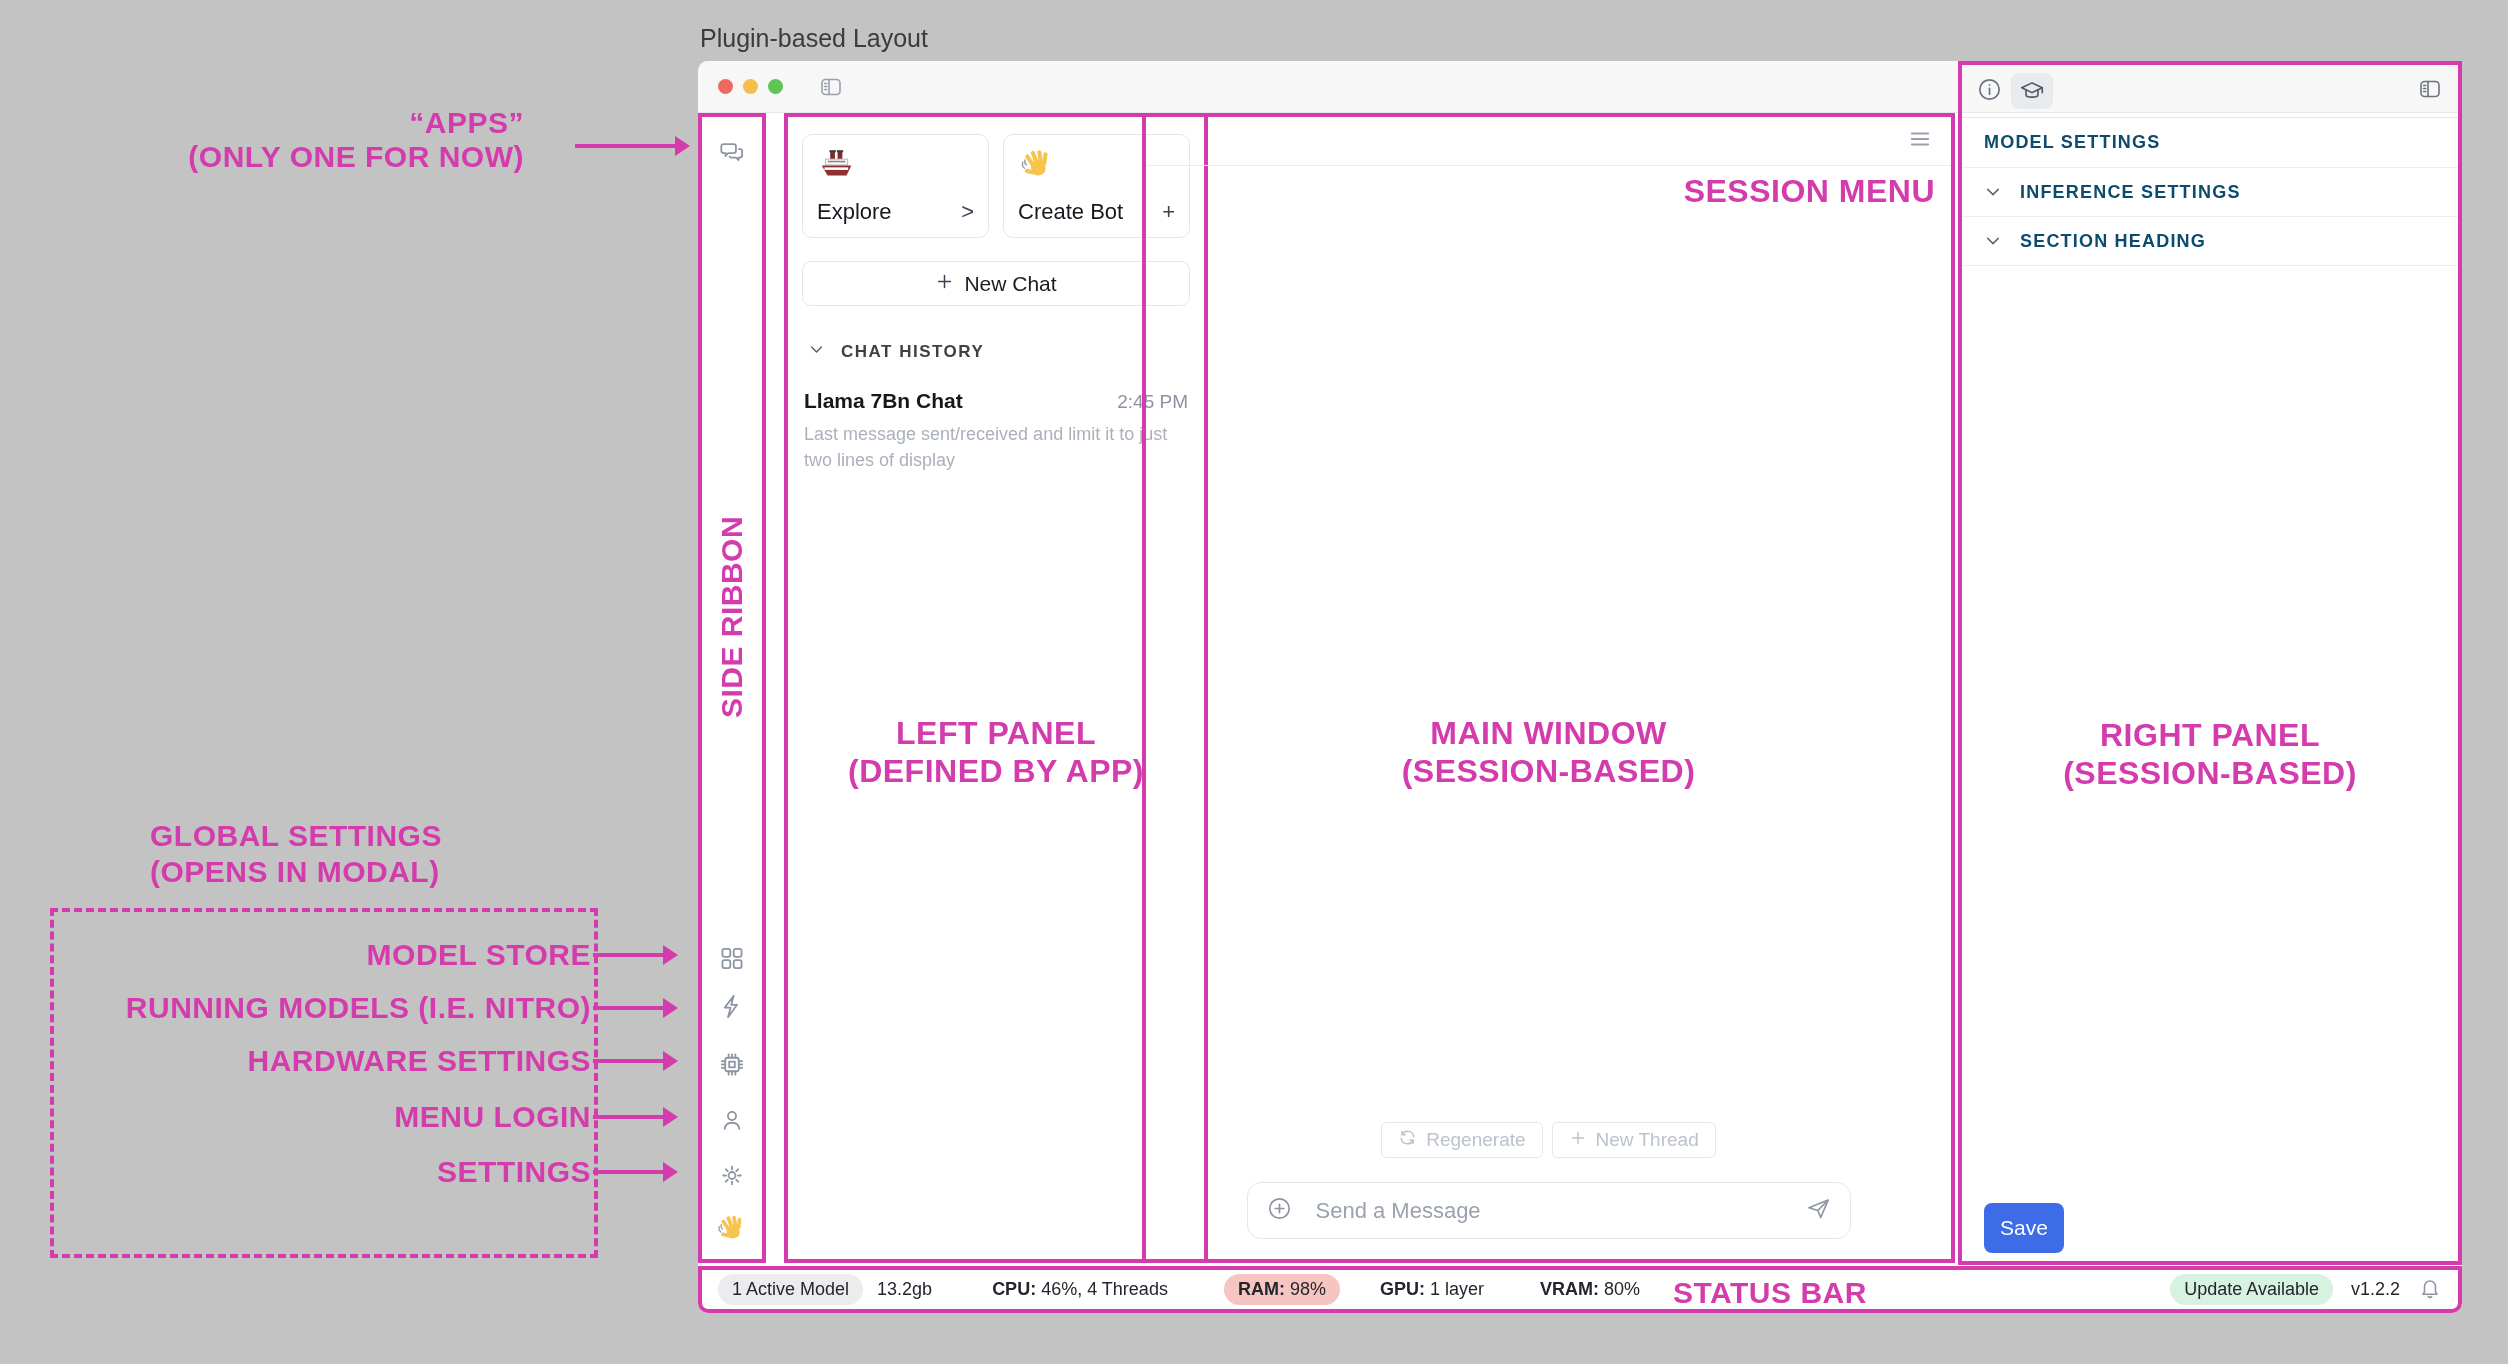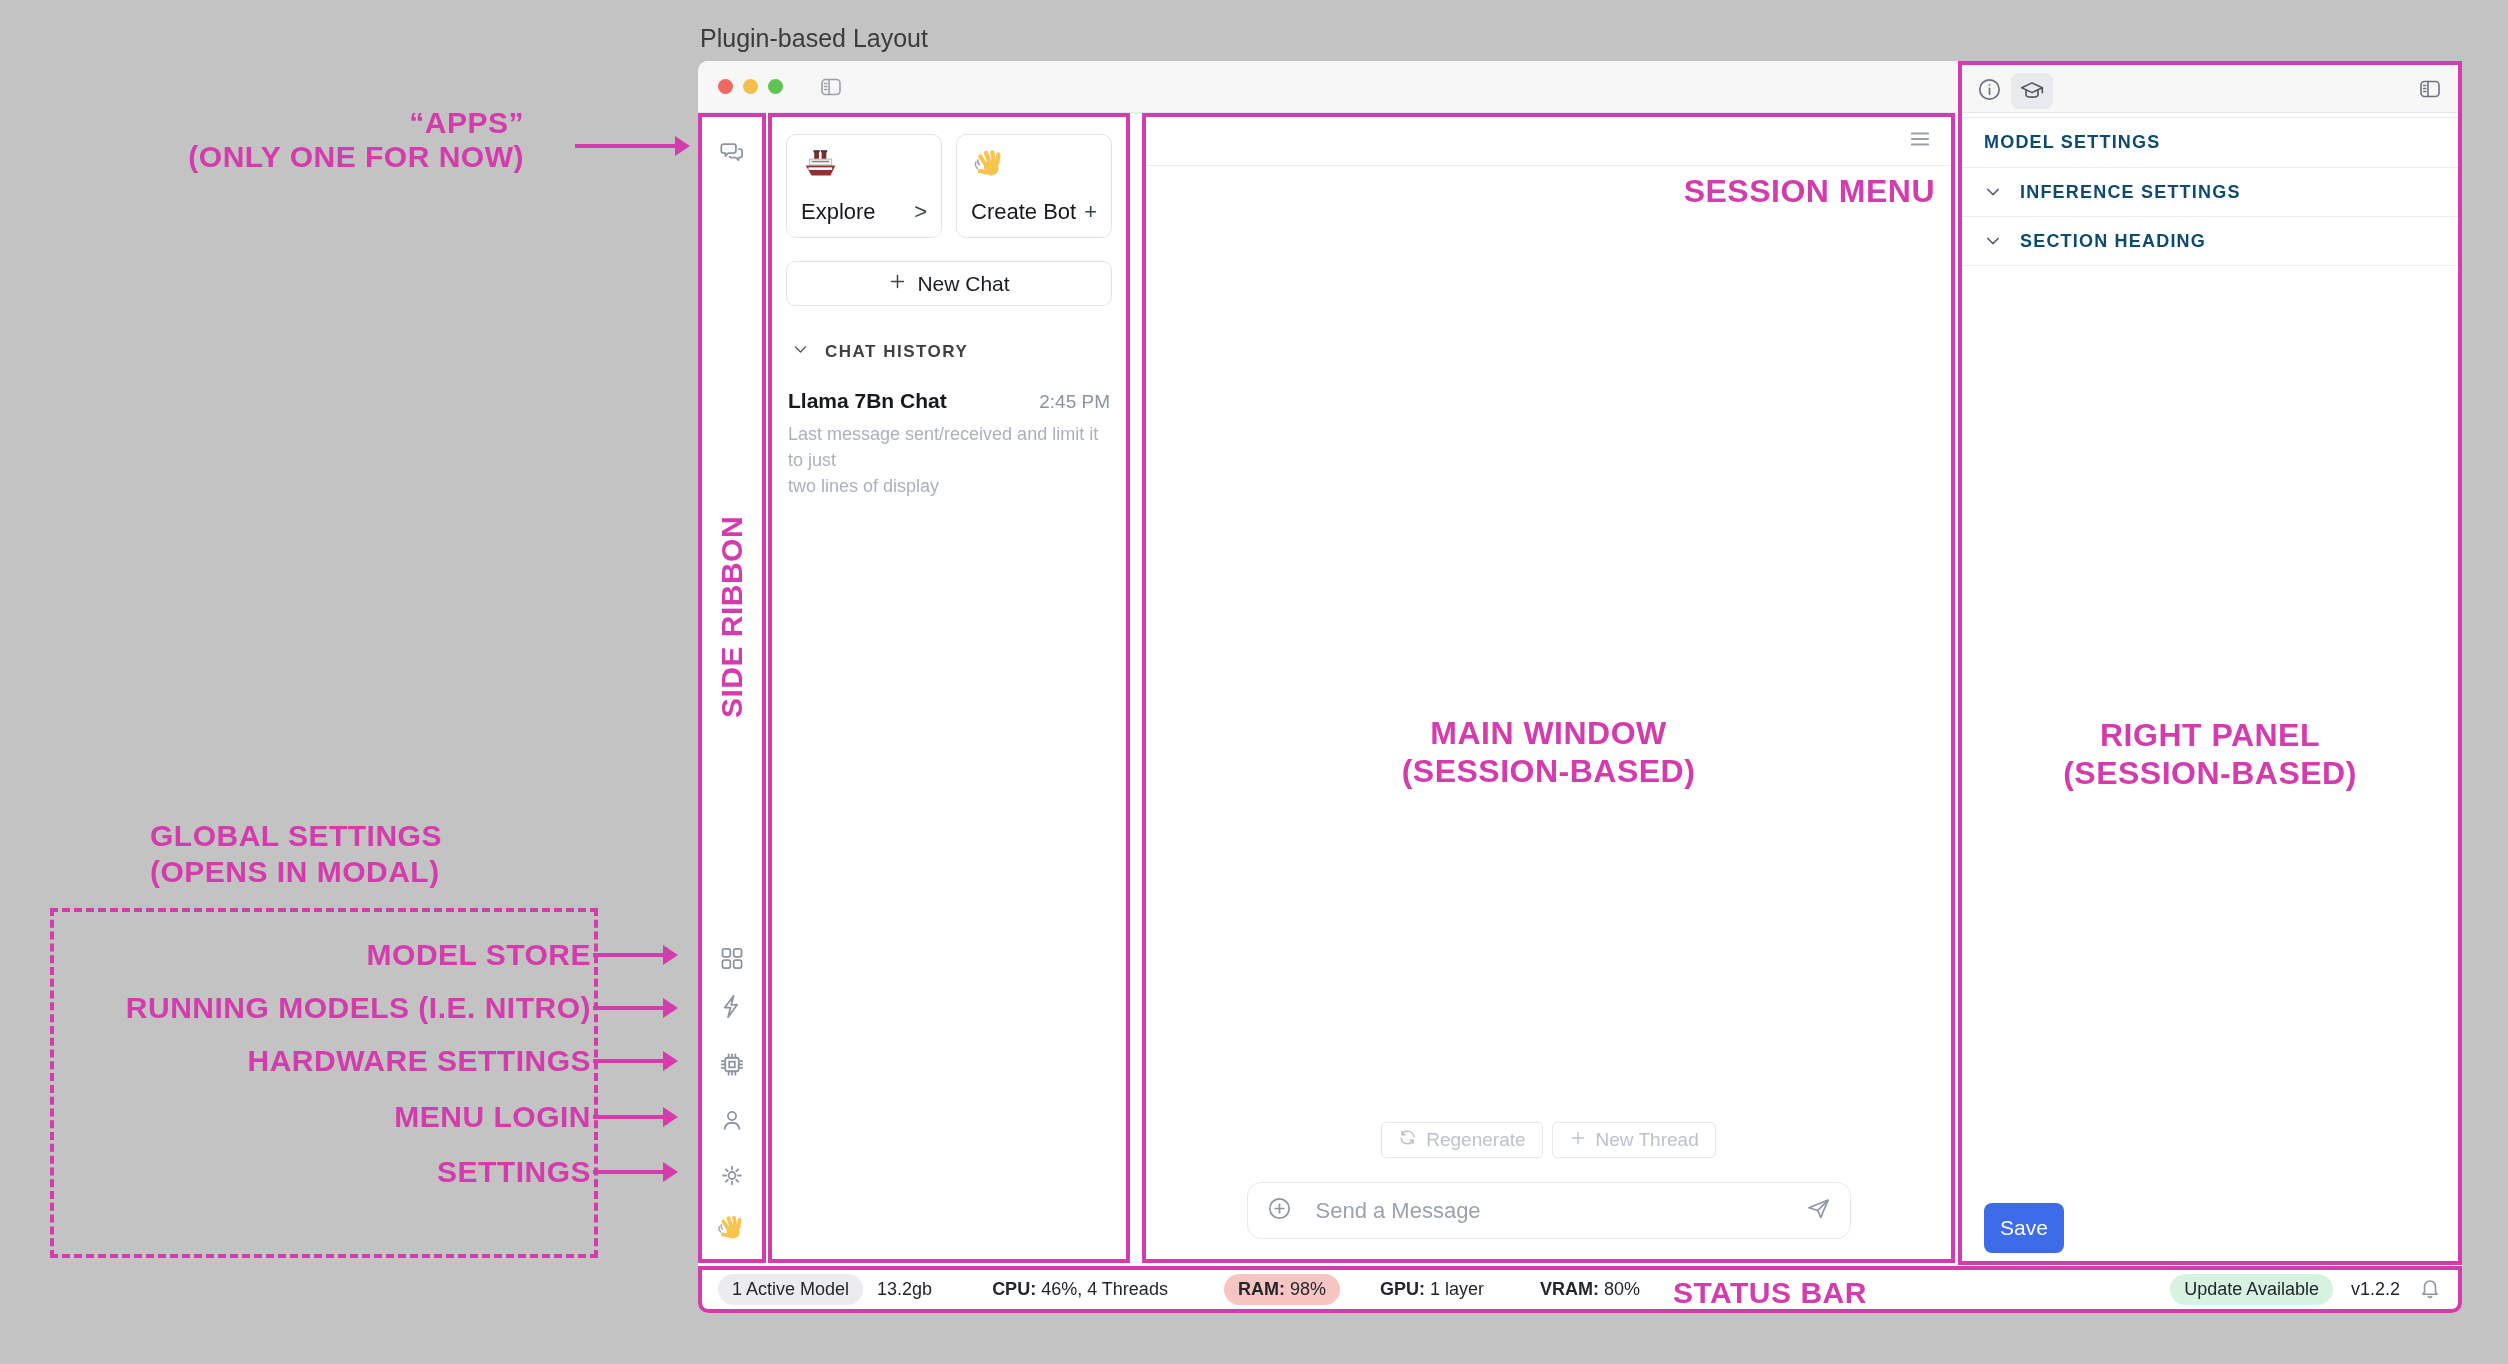--- a/index.html
+++ b/index.html
@@ -14,21 +14,21 @@
     display:flex;align-items:center;padding-left:20px;box-sizing:border-box;}
   .tl{width:15px;height:15px;border-radius:50%;margin-right:10px;display:inline-block;}
   .tl.red{background:#ee6a5f;} .tl.yellow{background:#f5bd4c;} .tl.green{background:#5ec454;}
   .titlebar .icon{margin-left:24px;display:flex;}
 
   .page-title{position:absolute;left:700px;top:24px;font-size:25px;color:#3c3c3e;}
 
   
   .pbox{position:absolute;border:4px solid #d43bac;box-sizing:border-box;background:transparent;}
   #ribbon-box{left:698px;top:113px;width:68px;height:1150px;}
-  #left-box{left:768px;top:113px;width:362px;height:1150px;}
+  #left-box{left:784px;top:113px;width:424px;height:1150px;}
   #main-box{left:1142px;top:113px;width:813px;height:1150px;}
   #right-box{left:1958px;top:61px;width:504px;height:1204px;}
   #status-box{left:698px;top:1266px;width:1764px;height:47px;background:#fff;
     border-radius:0 0 10px 10px;display:flex;align-items:center;padding:0 16px;box-sizing:border-box;}
 
   
   .ann{color:#d43bac;font-weight:bold;letter-spacing:.5px;}
   .ann-center{position:absolute;left:0;right:0;text-align:center;font-size:32px;line-height:38px;}
   #apps-ann{position:absolute;left:140px;top:106px;width:384px;text-align:right;font-size:30px;line-height:34px;}
   #global-ann{position:absolute;left:150px;top:818px;font-size:30px;line-height:36px;}
@@ -260,20 +260,24 @@
           <span class="chat-title">Llama 7Bn Chat</span>
           <span class="chat-time">2:45 PM</span>
         </div>
         <div class="chat-preview">
           <div>Last message sent/received and limit it to just</div>
           <div>two lines of display</div>
         </div>
       </div>
     </div>
 
+    <div class="ann ann-center" style="top:597px">
+      <div>LEFT PANEL</div>
+      <div>(DEFINED BY APP)</div>
+    </div>
   </div>
 
   <div class="pbox" id="main-box">
     <div class="main-topbar">
       <span>
         <svg width="30" height="26" viewBox="0 0 24 24" fill="none" stroke="#9aa0ab" stroke-width="1.9" stroke-linecap="round">
           <line x1="4.5" y1="7" x2="19.5" y2="7"></line>
             <line x1="4.5" y1="12" x2="19.5" y2="12"></line>
             <line x1="4.5" y1="17" x2="19.5" y2="17"></line>
         </svg>

